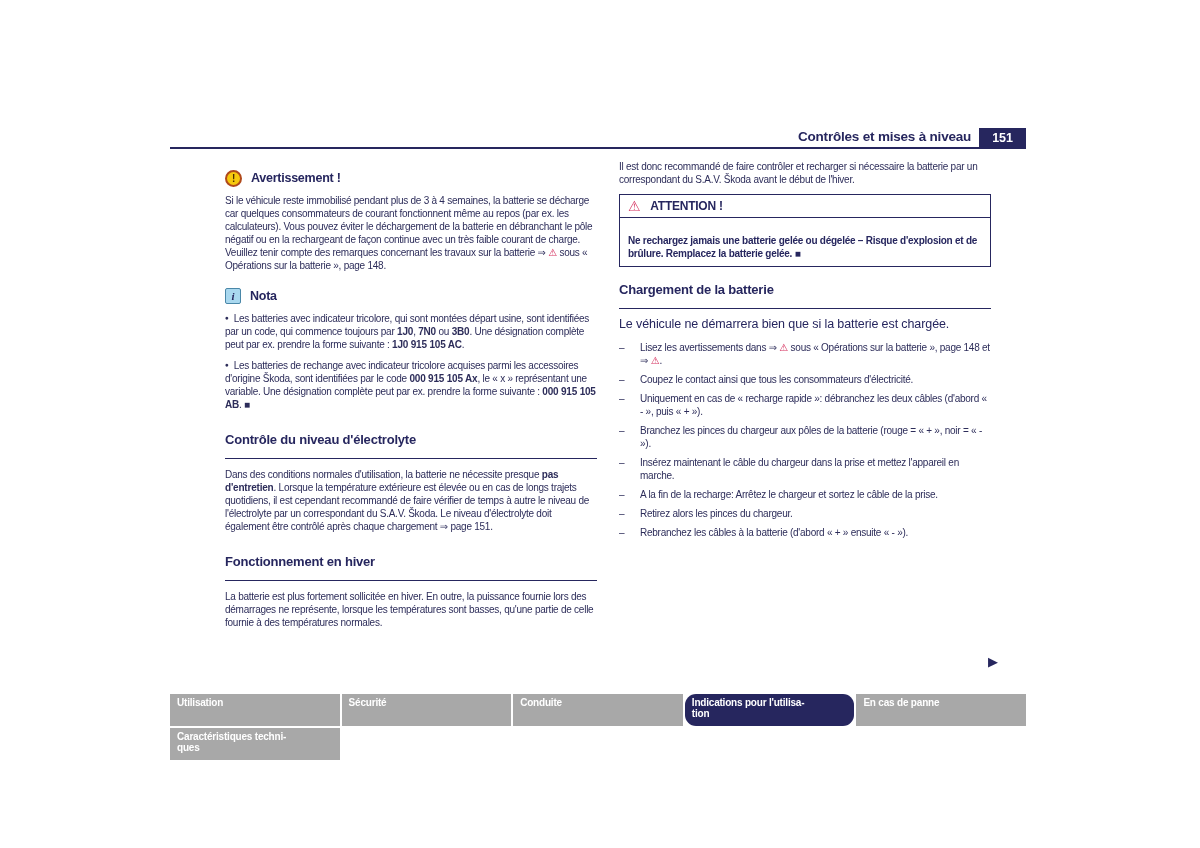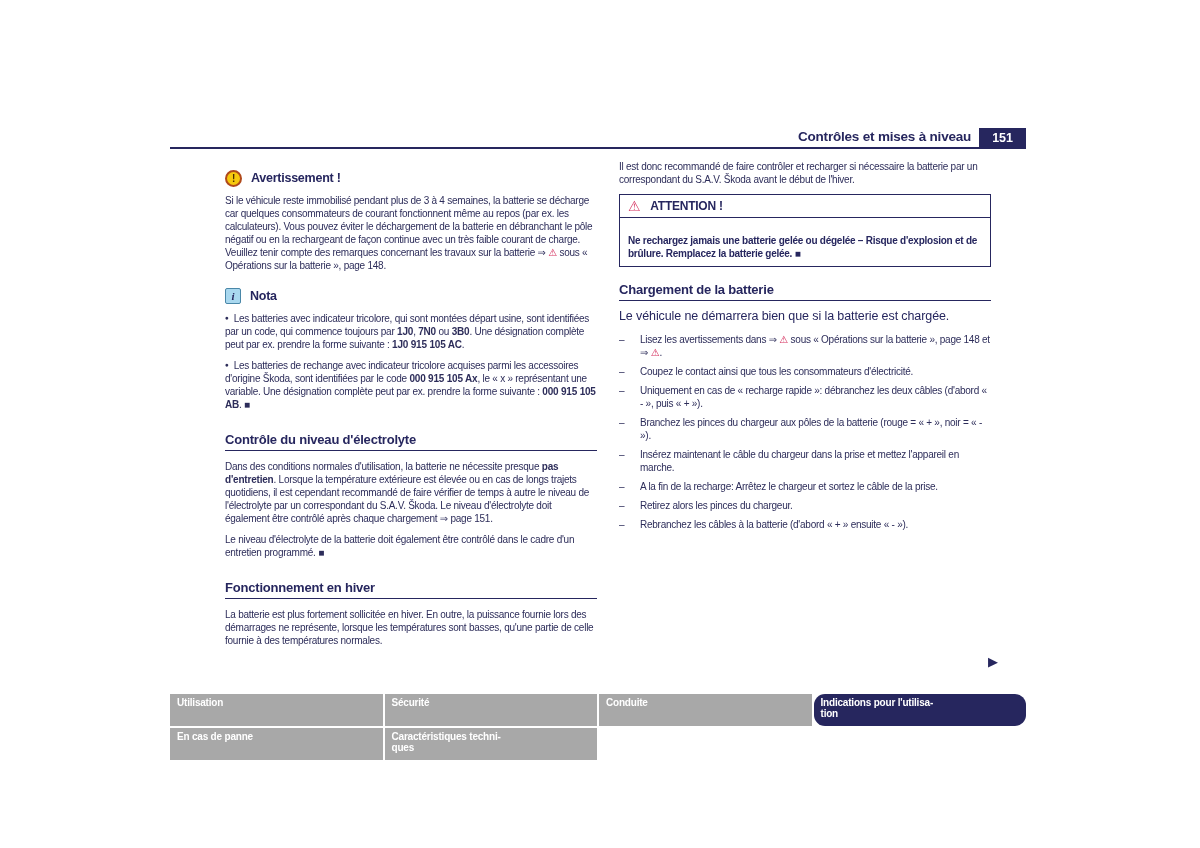--- a/index.html
+++ b/index.html
@@ -41,21 +41,21 @@
     width:14px;height:14px;border-radius:2px;
     background:#a9d8ef;border:1.5px solid #4a87a8;
     color:#26265e;font-size:11px;font-weight:bold;line-height:1;
     font-family:"Liberation Serif", serif;font-style:italic;
   }
   .bullet{margin:0 0 7px 0;}
   .blt{font-size:6.5px;vertical-align:2px;margin-right:5px;}
   
   .sec-head{
     font-size:13px;font-weight:bold;color:#26265e;letter-spacing:-0.2px;
-    border-bottom:1.5px solid #26265e;padding-bottom:4px;margin:22px 0 9px 0;
+    border-bottom:1.5px solid #26265e;padding-bottom:12px;margin:22px 0 9px 0;
   }
   .sec-head.first{margin-top:14px;}
   .lead{font-size:12.5px;color:#26265e;margin:2px 0 10px 0;letter-spacing:-0.1px;}
   
   .attention{border:1.5px solid #26265e;margin:6px 0 16px 0;}
   .attention-head{
     display:flex;align-items:center;gap:10px;
     border-bottom:1.5px solid #26265e;padding:4px 8px;
   }
   .attention-head .tri-big{color:#d5305e;font-size:14px;line-height:1;}
@@ -63,21 +63,21 @@
   .attention-body{padding:4px 8px 6px 8px;font-weight:bold;color:#26265e;margin-top:12px;}
   
   .step{display:flex;margin:0 0 6px 0;}
   .step .dash{flex:none;width:21px;}
   .step .txt{flex:1;}
   
   .cont-arrow{position:absolute;left:988px;top:654px;color:#26265e;font-size:13px;}
   
   .footer{
     position:absolute;left:170px;top:694px;width:856px;
-    display:grid;grid-template-columns:repeat(4,1fr);gap:2px;
+    display:grid;grid-template-columns:repeat(5,1fr);gap:2px;
   }
   .tab{
     background:#a8a8a8;color:#ffffff;font-size:10px;font-weight:bold;
     letter-spacing:-0.2px;line-height:11px;
     padding:3px 7px;height:26px;box-sizing:content-box;cursor:default;
   }
   .tab.active{background:#26265e;border-radius:11px;}
 </style>
 </head>
 <body>
@@ -103,21 +103,20 @@
         <span class="nota-square">i</span>
         <span class="hd">Nota</span>
       </div>
       <div>
         <div class="bullet"><span class="blt">●</span><span>Les batteries avec indicateur tricolore, qui sont montées départ usine, sont identifiées par un code, qui commence toujours par <b>1J0</b>, <b>7N0</b> ou <b>3B0</b>. Une désignation complète peut par ex. prendre la forme suivante : <b>1J0 915 105 AC</b>.</span></div>
           <div class="bullet"><span class="blt">●</span><span>Les batteries de rechange avec indicateur tricolore acquises parmi les accessoires d'origine Škoda, sont identifiées par le code <b>000 915 105 Ax</b>, le « x » représentant une variable. Une désignation complète peut par ex. prendre la forme suivante : <b>000 915 105 AB</b>. ■</span></div>
       </div>
 
       <div class="sec-head">Contrôle du niveau d'électrolyte</div>
       <p>Dans des conditions normales d'utilisation, la batterie ne nécessite presque <b>pas d'entretien</b>. Lorsque la température extérieure est élevée ou en cas de longs trajets quotidiens, il est cependant recommandé de faire vérifier de temps à autre le niveau de l'électrolyte par un correspondant du S.A.V. Škoda. Le niveau d'électrolyte doit également être contrôlé après chaque chargement ⇒ page 151.</p>
-      <p>Le niveau d'électrolyte de la batterie doit également être contrôlé dans le cadre d'un entretien programmé. ■</p>
 
       <div class="sec-head">Fonctionnement en hiver</div>
       <p>La batterie est plus fortement sollicitée en hiver. En outre, la puissance fournie lors des démarrages ne représente, lorsque les températures sont basses, qu'une partie de celle fournie à des températures normales.</p>
 
     </div>
 
     <div class="col">
 
       <p>Il est donc recommandé de faire contrôler et recharger si nécessaire la batterie par un correspondant du S.A.V. Škoda avant le début de l'hiver.</p>
 

